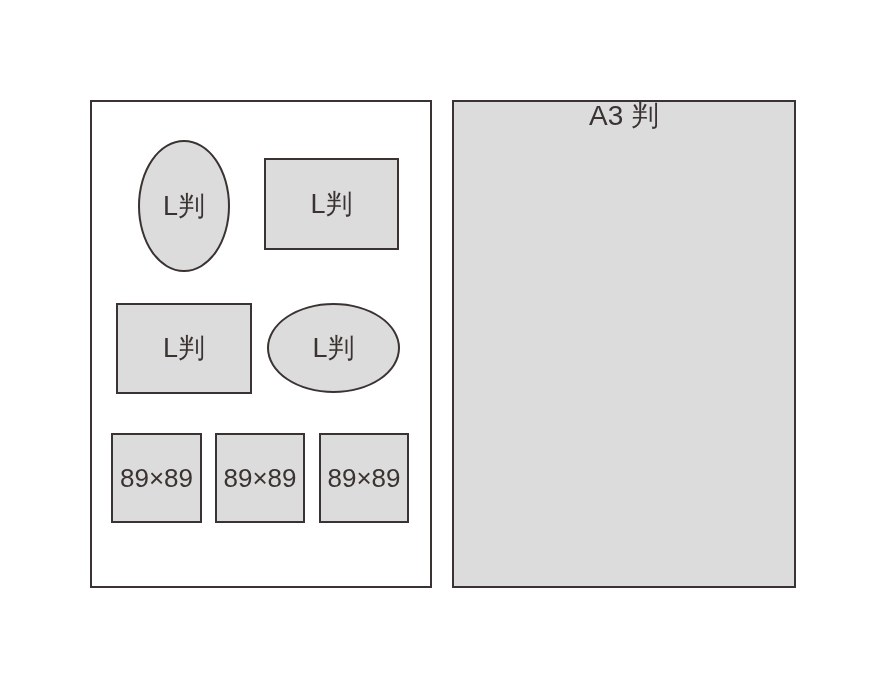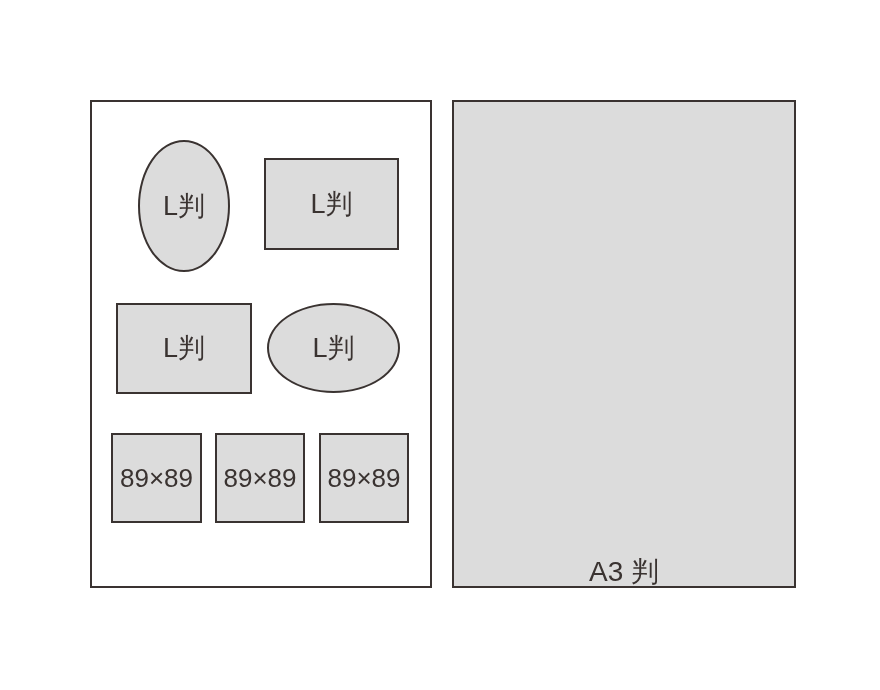--- a/index.html
+++ b/index.html
@@ -28,21 +28,21 @@
     height: 488px;
     background: #ffffff;
   }
   .panel-right {
     left: 452px;
     top: 100px;
     width: 344px;
     height: 488px;
     background: #dcdcdc;
     display: flex;
-    align-items: flex-end;
+    align-items: flex-start;
     justify-content: center;
   }
   .shape {
     position: absolute;
     box-sizing: border-box;
     border: 2px solid #3a3331;
     background: #dcdcdc;
     display: flex;
     align-items: center;
     justify-content: center;

